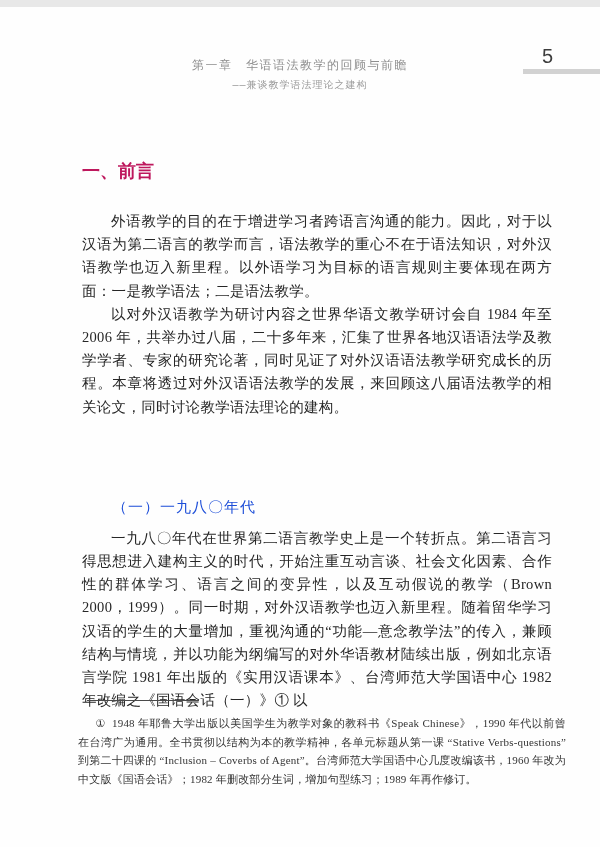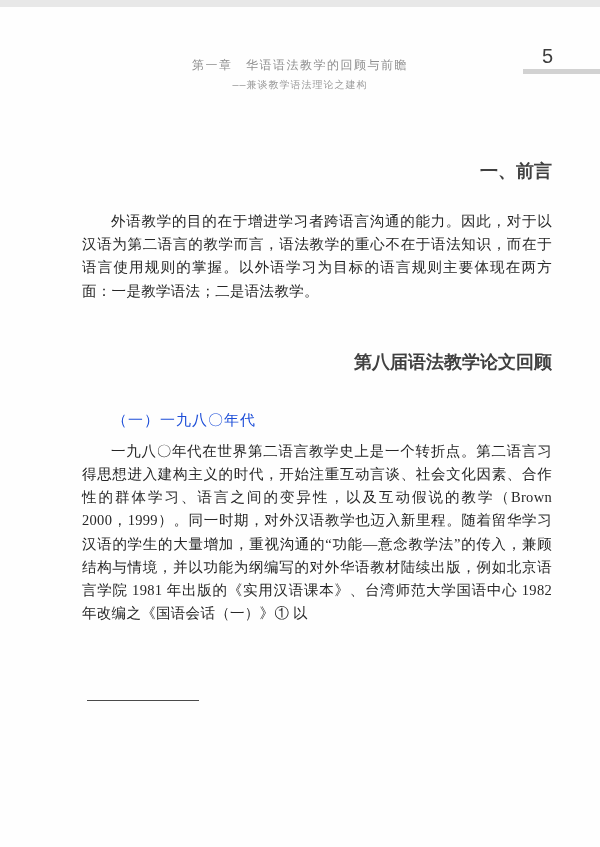--- a/index.html
+++ b/index.html
@@ -16,21 +16,21 @@
   .rh-subtitle { font-size:10px; color:#9a9a9a; margin-top:4px; letter-spacing:1px;font-family:Liberation Mono, monospace; }
   .page-number {
     position:absolute; top:38px; right:54px; font-size:20px; color:#3d3d3d;
     font-family:"Liberation Sans","DejaVu Sans",sans-serif;
   }
   .page-bar { position:absolute; top:62px; left:523px; width:77px; height:5px; background:#d2d2d2; }
   
   .content { position:absolute; top:0; left:82px; width:470px; }
   .h-center {
     font-family:"Liberation Sans","DejaVu Sans",sans-serif;
-    font-weight:bold; text-align:right; color:#404040;
+    font-weight:bold; text-align:left; color:#be185d;
     font-size:18px; line-height:29px; margin:0;
   }
   .h-intro { padding-top:150px; margin-bottom:24px; }
   .h-review { margin-top:16px; margin-bottom:0; }
   .h-sub {
     font-size:15px; font-weight:normal; color:#1d4ed8;
     margin:34px 0 10px 0; text-indent:2em; letter-spacing:1px;
   }
   p.body {
     margin:0; font-size:14.5px; line-height:23.2px;
@@ -54,27 +54,29 @@
     <div class="rh-title">第一章　华语语法教学的回顾与前瞻</div>
     <div class="rh-subtitle">——兼谈教学语法理论之建构</div>
   </div>
   <div class="page-number">5</div>
   <div class="page-bar"></div>
 
   <div class="content">
 
     <h1 class="h-center h-intro">一、前言</h1>
 
-    <p class="body">外语教学的目的在于增进学习者跨语言沟通的能力。因此，对于以汉语为第二语言的教学而言，语法教学的重心不在于语法知识，而在于语言使用规则的掌握。以外语学习为目标的语言规则主要体现在两方面：一是教学语法；二是语法教学。</p>
+    <p class="body">外语教学的目的在于增进学习者跨语言沟通的能力。因此，对于以汉语为第二语言的教学而言，语法教学的重心不在于语法知识，对外汉语教学也迈入新里程。以外语学习为目标的语言规则主要体现在两方面：一是教学语法；二是语法教学。</p>
+    <p class="body">以对外汉语教学为研讨内容之世界华语文教学研讨会自 1984 年至 2006 年，共举办过八届，二十多年来，汇集了世界各地汉语语法学及教学学者、专家的研究论著，同时见证了对外汉语语法教学研究成长的历程。本章将透过对外汉语语法教学的发展，来回顾这八届语法教学的相关论文，同时讨论教学语法理论的建构。</p>
 
-    <h1 class="h-center h-review"><br><span>第八届语法教学论文回顾</span></h1>
+    <h1 class="h-center h-review"><br></h1>
 
     <h2 class="h-sub">（一）一九八〇年代</h2>
 
     <p class="body">一九八〇年代在世界第二语言教学史上是一个转折点。第二语言习得思想进入建构主义的时代，开始注重互动言谈、社会文化因素、合作性的群体学习、语言之间的变异性，以及互动假说的教学（Brown 2000，1999）。同一时期，对外汉语教学也迈入新里程。随着留华学习汉语的学生的大量增加，重视沟通的“功能—意念教学法”的传入，兼顾结构与情境，并以功能为纲编写的对外华语教材陆续出版，例如北京语言学院 1981 年出版的《实用汉语课本》、台湾师范大学国语中心 1982 年改编之《国语会话（一）》① 以</p>
 
   </div>
 
   <div class="footnote">
     <div class="fn-rule"></div>
+    <p class="fn"><span class="fn-marker">①</span><span>1948 年耶鲁大学出版以美国学生为教学对象的教科书《Speak Chinese》，1990 年代以前曾在台湾广为通用。全书贯彻以结构为本的教学精神，各单元标题从第一课 “Stative Verbs-questions” 到第二十四课的 “Inclusion – Coverbs of Agent”。台湾师范大学国语中心几度改编该书，1960 年改为中文版《国语会话》；1982 年删改部分生词，增加句型练习；1989 年再作修订。</span></p>
   </div>
 
 </div>
 
 </body></html>

